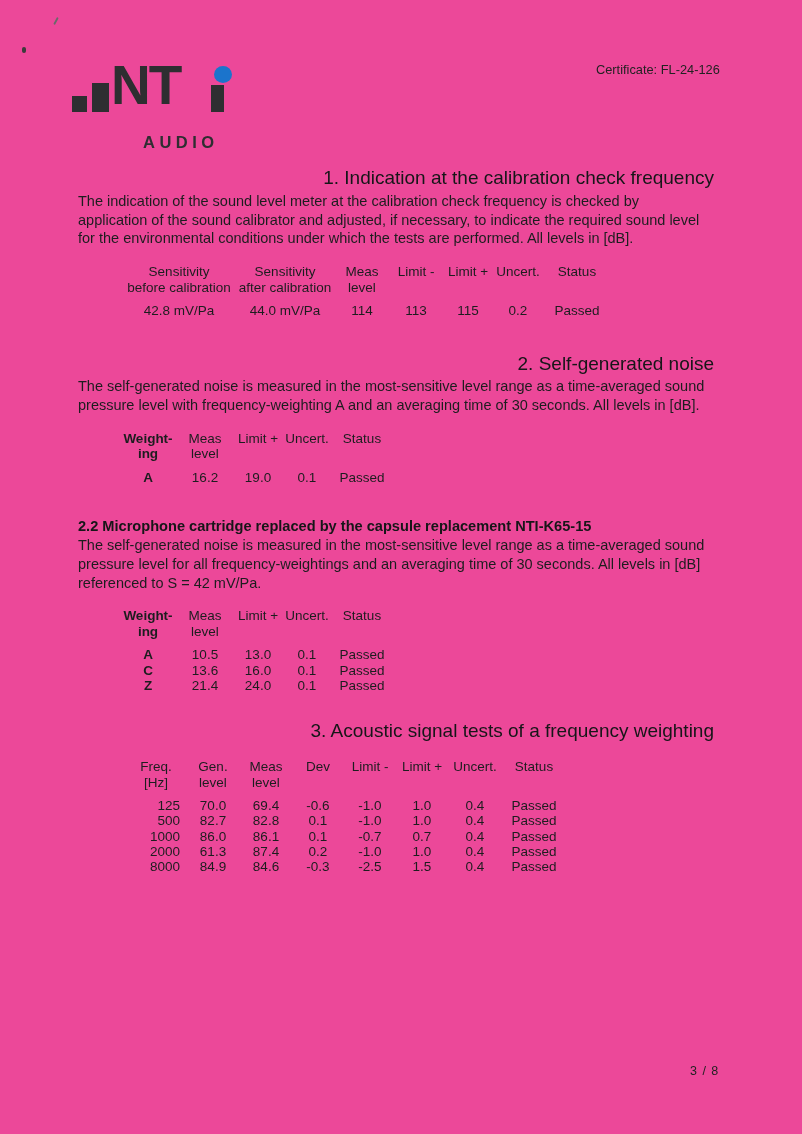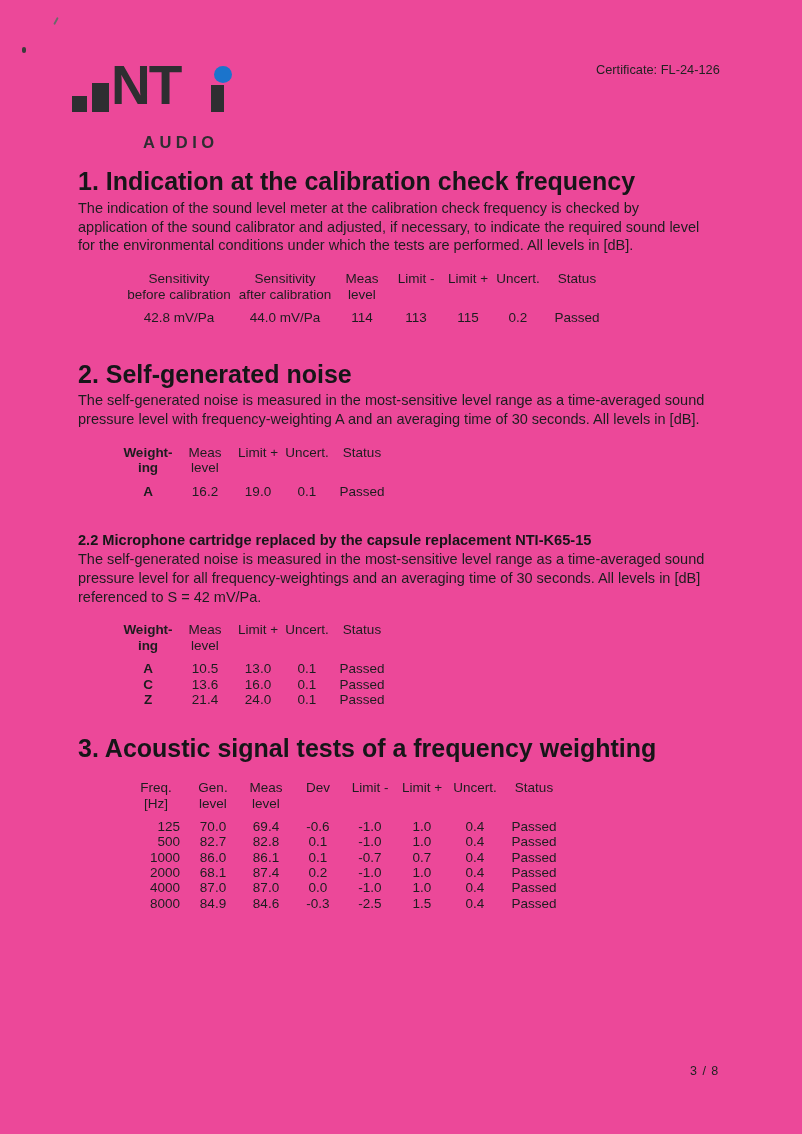--- a/index.html
+++ b/index.html
@@ -18,21 +18,21 @@
   .bar2{left:22px;top:25px;width:17px;height:29px;}
   .logo-nt{position:absolute;left:41px;top:0px;font-size:55px;line-height:1;font-weight:bold;letter-spacing:-2px;color:#2e2e31;}
   .logo-i{position:absolute;left:139px;top:0;}
   .i-stem{position:absolute;left:2px;top:27px;width:13px;height:27px;background:#2e2e31;}
   .i-dot{position:absolute;left:5px;top:8px;width:18px;height:17px;border-radius:50%;background:#1b74cc;}
   .logo-sub{position:absolute;left:73px;top:75px;font-size:16.5px;font-weight:bold;letter-spacing:4.5px;color:#2e2e31;}
 
   .certificate{position:absolute;left:596px;top:62px;font-size:12.8px;color:#222;}
 
   .content{position:absolute;left:78px;top:0;width:636px;}
-  h1{font-size:25px;font-weight:bold;margin:0;color:#161618;}
+  h1{font-size:19px;font-weight:normal;margin:0;color:#161618;text-align:right;}
   h2{font-size:14.6px;font-weight:bold;margin:0;color:#161618;}
   p{font-size:14.5px;line-height:18.7px;margin:0;white-space:pre-line;color:#1d1d1f;}
 
   .mt-s1{margin-top:167px;}
   .p1{margin-top:3px;}
   .tbl1{margin:16px 0 0 44px;}
   .mt-s2{margin-top:35px;}
   .h21{margin-top:19px;}
   .p21{margin-top:2px;}
   .tbl2a{margin:16px 0 0 42px;}
@@ -247,33 +247,23 @@
               <td>86.0</td>
               <td>86.1</td>
               <td>0.1</td>
               <td>-0.7</td>
               <td>0.7</td>
               <td>0.4</td>
               <td>Passed</td>
             </tr>
             <tr>
               <td>2000</td>
-              <td>68.1</td>
+              <td>61.3</td>
               <td>87.4</td>
               <td>0.2</td>
-              <td>-1.0</td>
-              <td>1.0</td>
-              <td>0.4</td>
-              <td>Passed</td>
-            </tr>
-            <tr>
-              <td>4000</td>
-              <td>87.0</td>
-              <td>87.0</td>
-              <td>0.0</td>
               <td>-1.0</td>
               <td>1.0</td>
               <td>0.4</td>
               <td>Passed</td>
             </tr>
             <tr>
               <td>8000</td>
               <td>84.9</td>
               <td>84.6</td>
               <td>-0.3</td>

